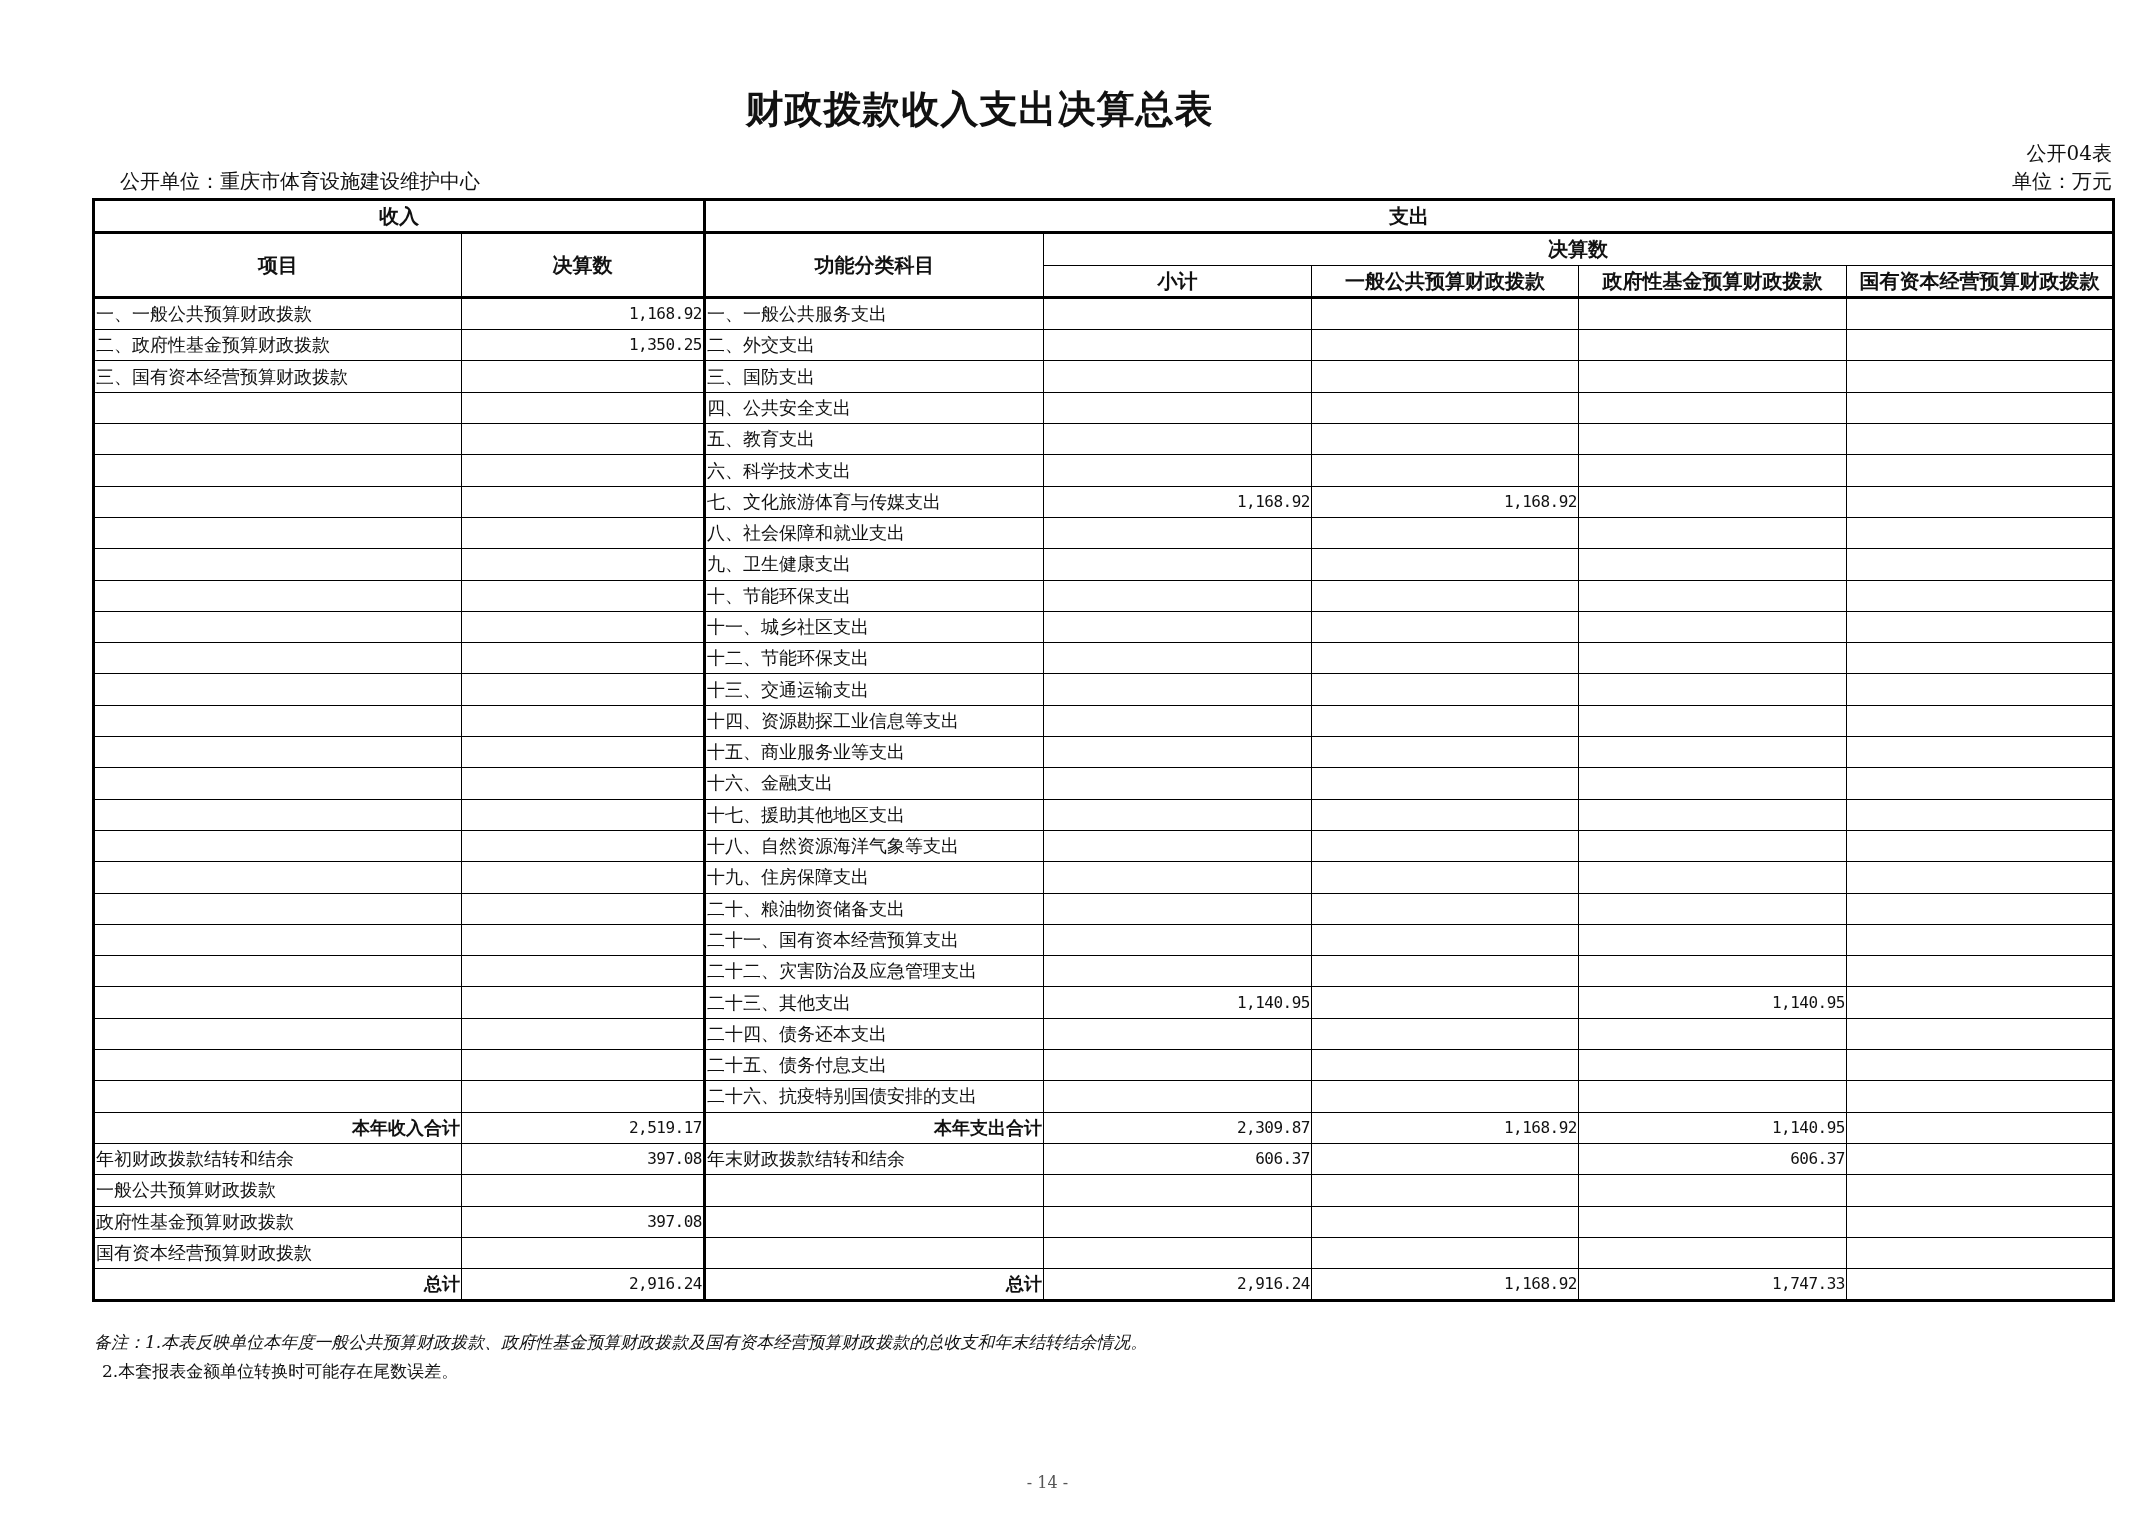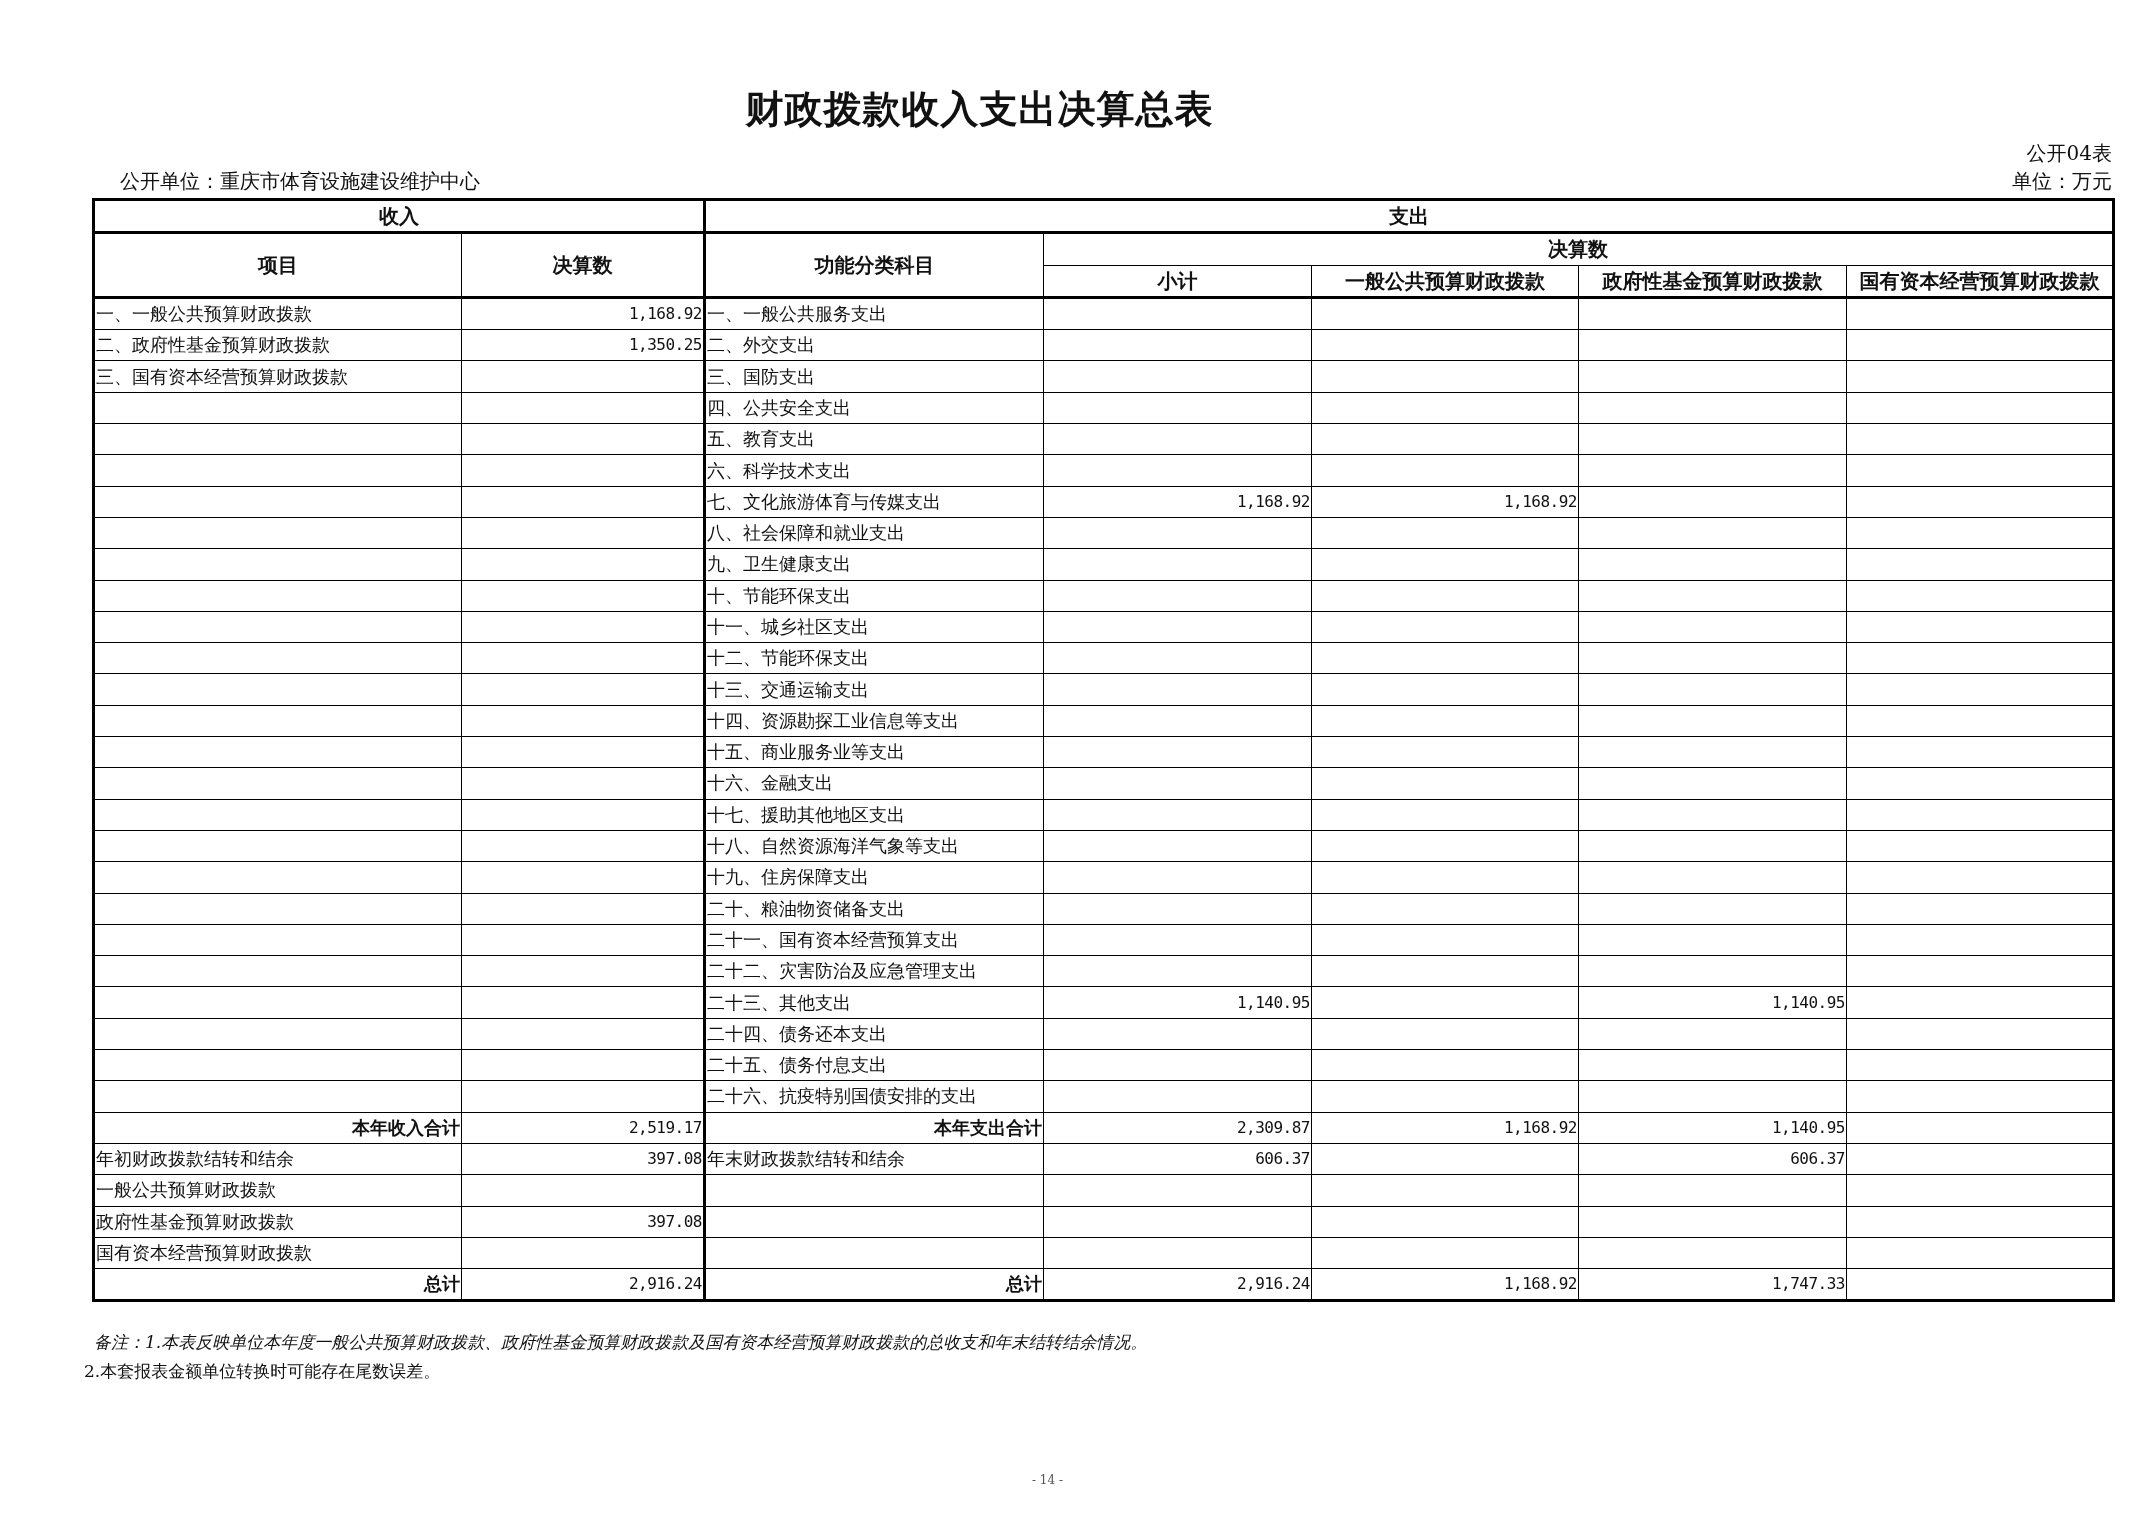--- a/index.html
+++ b/index.html
@@ -14,22 +14,22 @@
                 table-layout:fixed; border:3px solid #000; }
   table.sheet td { border:1.5px solid #000; padding:0 1px; font-size:18px; height:30.3px;
                    line-height:28px; white-space:nowrap; overflow:hidden; }
   table.sheet tr.rowh td { border-bottom-width:3px; }
   table.sheet td.hd { text-align:center; font-family:"DejaVu Sans", "Liberation Sans", sans-serif; font-weight:bold; font-size:20px; }
   table.sheet td.num { text-align:right; font-family:"DejaVu Sans Mono","Liberation Mono", monospace; font-size:16px; letter-spacing:-0.5px; }
   table.sheet td.bold-c { text-align:right; font-family:"DejaVu Sans", "Liberation Sans", sans-serif; font-weight:bold; }
   table.sheet td.lbl { text-align:left;font-family:Liberation Serif, serif; }
   .thick-l { border-left-width:3px !important; }
   .note1 { position:absolute; left:94px; top:1331px; font-size:17px;font-style:italic; }
-  .note2 { position:absolute; left:84px; top:1360px; font-size:17px; }
-  .pageno { position:absolute; left:0; width:2095px; top:1473px; text-align:center; font-size:12px; color:#555; }
+  .note2 { position:absolute; left:102px; top:1360px; font-size:17px; }
+  .pageno { position:absolute; left:0; width:2095px; top:1473px; text-align:center; font-size:16px; color:#555; }
 </style>
 </head>
 <body>
 
 <div class="title">财政拨款收入支出决算总表</div>
 <div class="code">公开04表</div>
 <div class="unit-left">公开单位：重庆市体育设施建设维护中心</div>
 <div class="unit-right">单位：万元</div>
 
 <table class="sheet">

